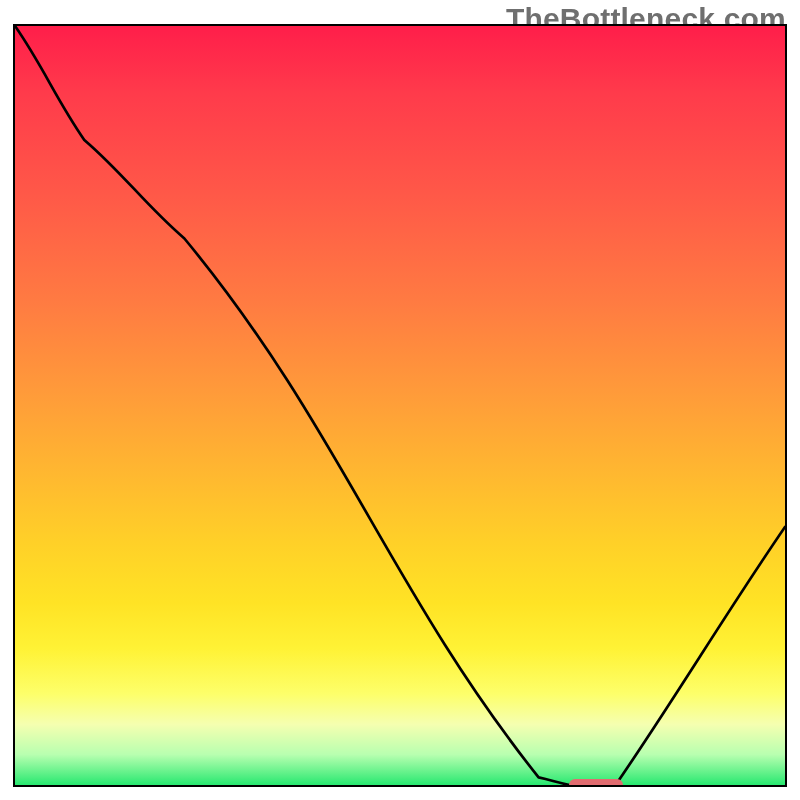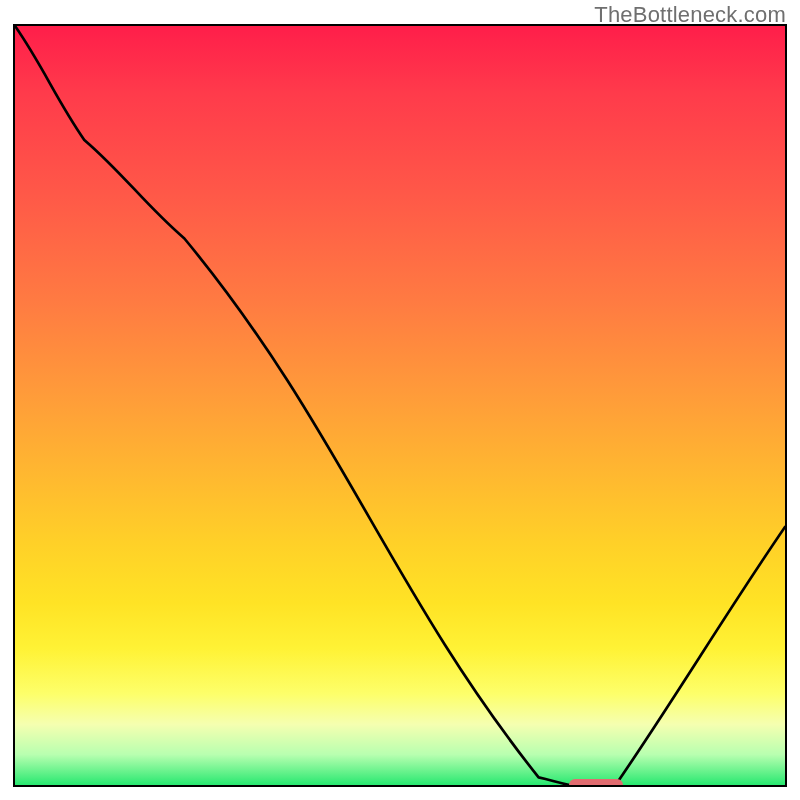--- a/index.html
+++ b/index.html
@@ -19,22 +19,22 @@
     height: 763px;
     border: 2.5px solid #000;
     box-sizing: border-box;
     overflow: hidden;
   }
   .watermark {
     position: absolute;
     top: 2px;
     right: 14px;
     color: #6f6f6f;
-    font-size: 22px;
-    font-weight: 400;
+    font-size: 30px;
+    font-weight: 700;
     letter-spacing: 0.2px;
   }
   
   .bg {
     position: absolute;
     inset: 0;
     
     background: linear-gradient(to bottom,
       #ff1e4a 0%,
       #ff3b4b 9%,

